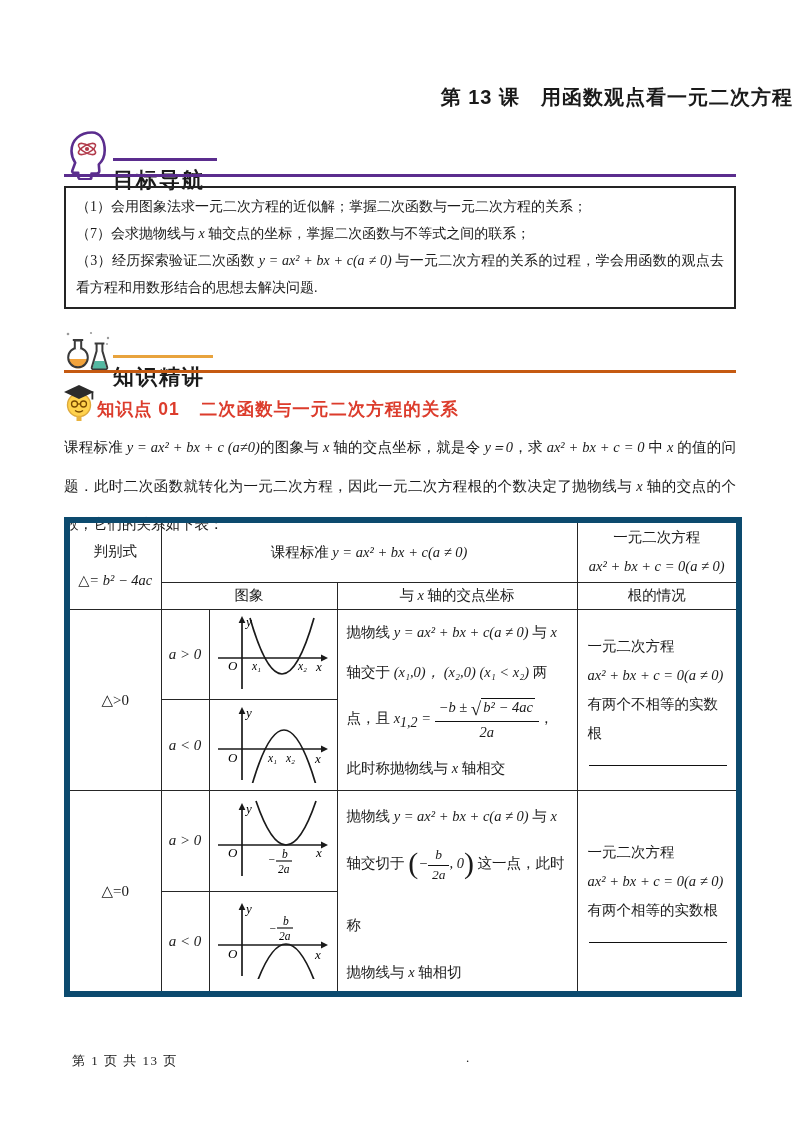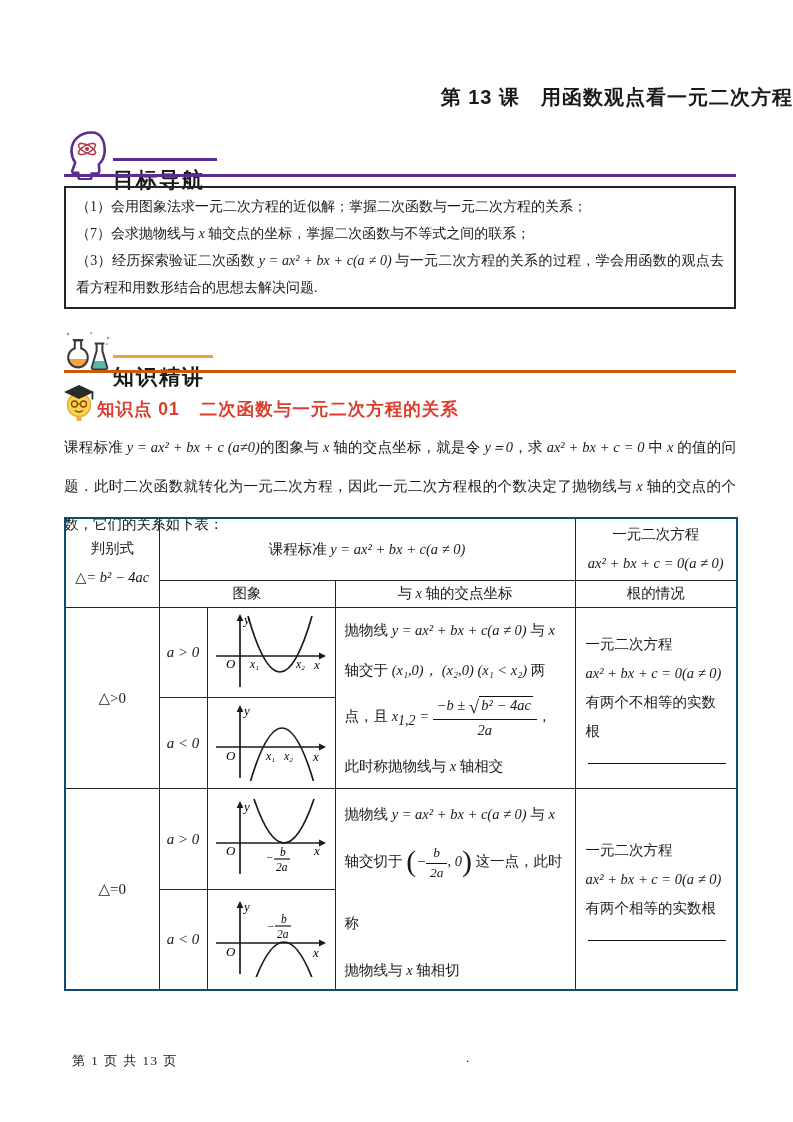--- a/index.html
+++ b/index.html
@@ -35,21 +35,21 @@
   .p01-icon{position:absolute;left:61px;top:381px;}
   .point01{position:absolute;left:97px;top:397px;font-size:17.5px;font-weight:bold;color:#DC3C2C;
            font-family:"Liberation Sans","DejaVu Sans",sans-serif;letter-spacing:1px;}
   .point01 .p01-title{margin-left:20px;}
 
   .intro{position:absolute;left:64px;top:428px;width:672px;font-size:14.5px;
          line-height:38.5px;text-align:justify;}
 
   
   table.k{position:absolute;left:64px;top:517px;border-collapse:collapse;table-layout:fixed;
-          width:672px;border:2px solid #0c4a6e;font-size:14.5px;}
+          width:672px;border:6px solid #0c4a6e;font-size:14.5px;}
   table.k td{border:1.5px solid #262626;vertical-align:middle;padding:0;}
   .tc{text-align:center;}
   .c-desc{padding:2px 8px 2px 9px !important;}
   .c-roots{padding:4px 8px 4px 10px !important;}
   .lh30{line-height:29px;}
   .desc-line{line-height:40px;}
   .desc-line2{line-height:34px;}
   .blank-line{width:138px;border-bottom:1.8px solid #111;margin:17px auto 2px;}
 
   .frac{display:inline-block;text-align:center;vertical-align:middle;font-style:italic;line-height:1.25;}

